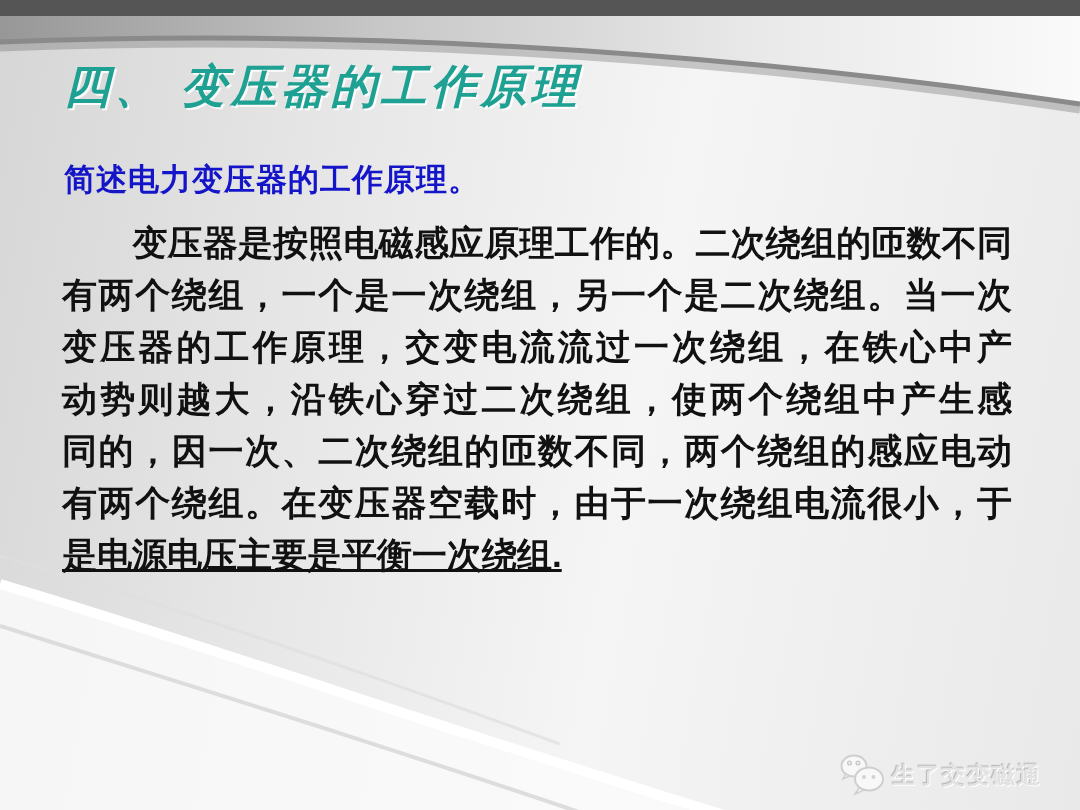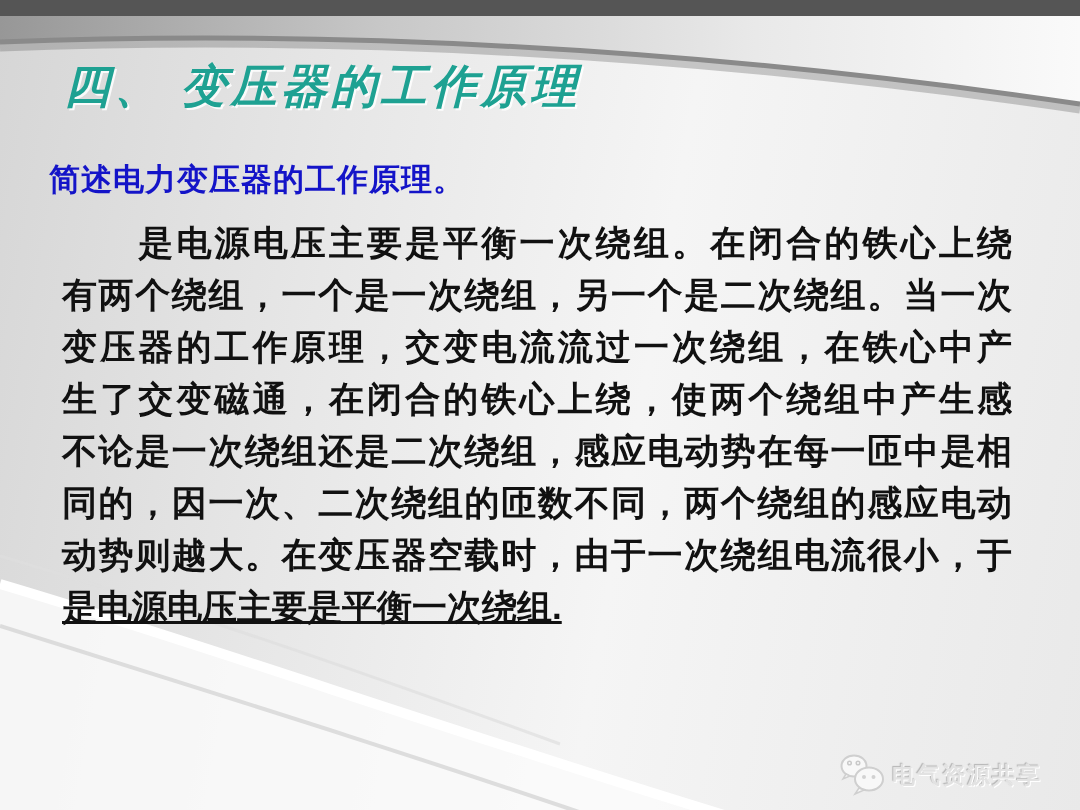--- a/index.html
+++ b/index.html
@@ -15,21 +15,21 @@
   .deco-top{left:0;top:0;}
   .deco-bottom{left:0;top:538px;}
   .title{
     position:absolute;left:64px;top:40px;width:640px;
     font-size:46px;font-weight:bold;font-style:italic;
     color:#1ea192;letter-spacing:4px;
     text-shadow:2px 2px 0 rgba(255,255,255,0.85);
     white-space:nowrap;
   }
   .subtitle{
-    position:absolute;left:49px;top:143px;width:700px;
+    position:absolute;left:64px;top:143px;width:700px;
     font-size:31px;font-weight:bold;color:#1414c8;
     letter-spacing:1px;white-space:nowrap;
   }
   .body-text{
     position:absolute;left:62px;top:201px;width:950px;
     font-size:35px;font-weight:bold;color:#111111;
     line-height:52px;letter-spacing:0px;
   }
   .body-line{
     text-align:justify;text-align-last:justify;
@@ -78,39 +78,38 @@
     <path d="M0,30 C220,95 440,175 760,272" stroke="#ffffff" stroke-width="10" fill="none"></path>
     <path d="M0,72 C200,135 380,190 620,272" stroke="rgba(214,214,214,0.8)" stroke-width="4" fill="none"></path>
     <path d="M0,2 C180,55 340,110 560,190" stroke="rgba(222,222,222,0.7)" stroke-width="3" fill="none"></path>
   </svg>
 
   <div class="title">四、 变压器的工作原理</div>
 
   <div class="subtitle">简述电力变压器的工作原理。</div>
 
   <div class="body-text">
-    <div class="body-line">　　是电源电压主要是平衡一次绕组。在闭合的铁心上绕</div>
+    <div class="body-line">　　变压器是按照电磁感应原理工作的。二次绕组的匝数不同</div>
     <div class="body-line">有两个绕组，一个是一次绕组，另一个是二次绕组。当一次</div>
     <div class="body-line">变压器的工作原理，交变电流流过一次绕组，在铁心中产</div>
-    <div class="body-line">生了交变磁通，在闭合的铁心上绕，使两个绕组中产生感</div>
-    <div class="body-line">不论是一次绕组还是二次绕组，感应电动势在每一匝中是相</div>
+    <div class="body-line">动势则越大，沿铁心穿过二次绕组，使两个绕组中产生感</div>
     <div class="body-line">同的，因一次、二次绕组的匝数不同，两个绕组的感应电动</div>
-    <div class="body-line">动势则越大。在变压器空载时，由于一次绕组电流很小，于</div>
+    <div class="body-line">有两个绕组。在变压器空载时，由于一次绕组电流很小，于</div>
     <div class="body-line last">是电源电压主要是平衡一次绕组.</div>
   </div>
 
   <div class="watermark">
     <div class="brand-row">
       <svg class="wm-icon" width="50" height="46" viewBox="0 0 50 46">
         <ellipse cx="16" cy="14" rx="12.5" ry="10.5" fill="#fafafa" stroke="#cccccc" stroke-width="2"></ellipse>
         <circle cx="11.5" cy="11" r="1.8" fill="none" stroke="#c6c6c6" stroke-width="1.5"></circle>
         <circle cx="20" cy="11" r="1.8" fill="none" stroke="#c6c6c6" stroke-width="1.5"></circle>
         <path d="M8,22 L5,27 L12,24 Z" fill="#fafafa" stroke="#cccccc" stroke-width="1.5"></path>
         <ellipse cx="31" cy="27" rx="14" ry="11.5" fill="#fafafa" stroke="#cccccc" stroke-width="2"></ellipse>
         <circle cx="26" cy="25" r="2" fill="#cfcfcf"></circle>
         <circle cx="35.5" cy="25" r="2" fill="#cfcfcf"></circle>
         <path d="M21,36 L17,42 L26,38 Z" fill="#fafafa" stroke="#cccccc" stroke-width="1.5"></path>
       </svg>
-      <span class="brand">电气资源共享</span>
+      <span class="brand">生了交变磁通</span>
     </div>
   </div>
 
 </div>
 
 </body></html>

